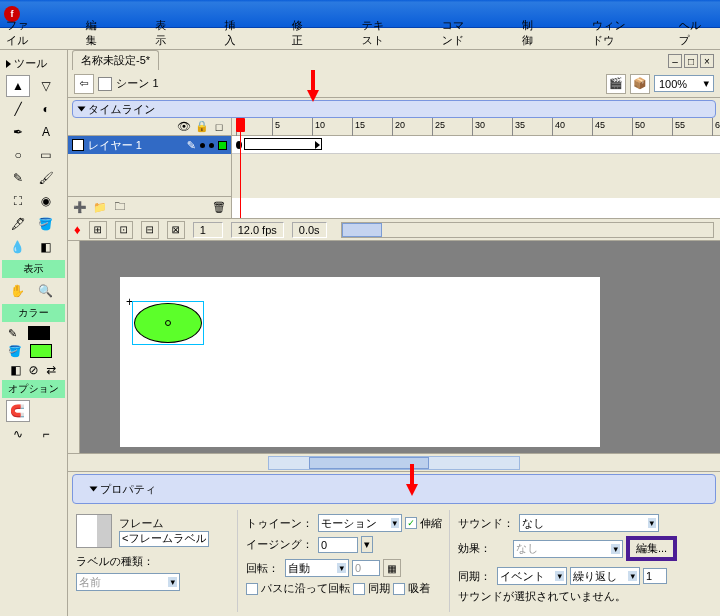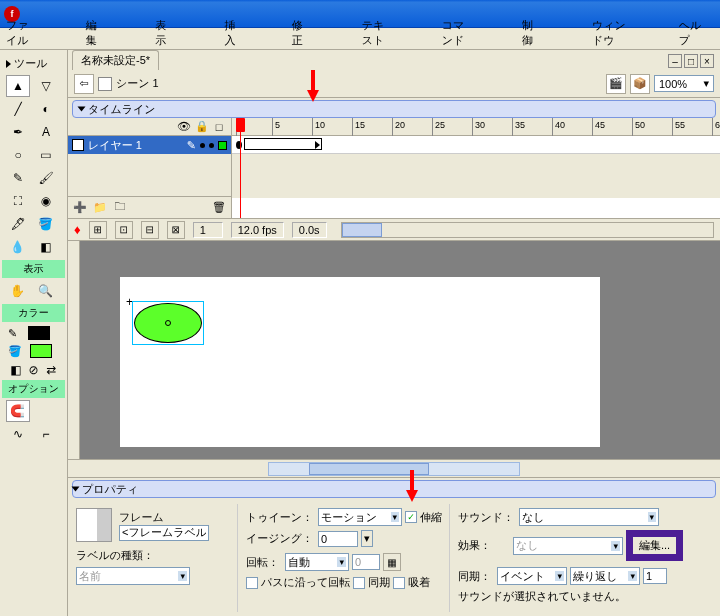--- a/index.html
+++ b/index.html
@@ -73,33 +73,33 @@
 .sel-box { position:absolute;border:1px solid #00bfff;left:12px;top:24px;width:72px;height:44px;}
 .ellipse-shape { position:absolute;left:14px;top:26px;width:68px;height:40px;background:#5cff2a;border:1px solid #000;border-radius:50%;}
 .ellipse-shape .center{position:absolute;left:50%;top:50%;width:6px;height:6px;border:1px solid #000;border-radius:50%;transform:translate(-50%,-50%);}
 .cross{position:absolute;left:6px;top:18px;font-size:12px;color:#000;}
 
 .bottom-scroll { height:18px;background:#ece9d8;border-top:1px solid #aca899;display:flex;align-items:center;padding:0 200px;}
 .bottom-scroll .track{flex:1;height:14px;background:#d8e4f4;border:1px solid #9db8e0;position:relative;}
 .bottom-scroll .thumb2{position:absolute;left:40px;width:120px;height:100%;background:#bcd0ed;border:1px solid #7b9cd4;}
 
 .prop-panel{background:#ece9d8;border-top:1px solid #aca899; position:relative;}
-.prop-head{background:#d6dff7;border:1px solid #7a96df;height:18px;display:flex;align-items:center;padding:2px 0;font-size:11px;border-radius:4px;margin:2px 4px;}
+.prop-head{background:#d6dff7;border:1px solid #7a96df;height:30px;display:flex;align-items:center;padding:2px 18px;font-size:11px;border-radius:4px;margin:2px 4px;}
 .prop-head .htri { width:0;height:0;border-top:4px solid transparent;border-bottom:4px solid transparent;border-left:5px solid #000;margin-right:4px;transform:rotate(90deg);}
 .prop-body{display:flex;padding:4px 6px 4px 2px;gap:2px;}
 .prop-col{border-right:1px solid #ccc;padding:4px 6px;}
 .prop-col:last-child{border-right:none;}
 .frame-thumb{width:36px;height:34px;border:1px solid #999;background:#fff;display:inline-block;vertical-align:middle;margin-right:4px; background: linear-gradient(to right, #fff 60%, #ccc 60%);}
 .plabel{display:inline-block;min-width:50px;font-size:11px;margin-right:2px;}
 .pinput{border:1px solid #7f9db9;background:#fff;padding:1px 2px;font-size:11px;}
 .pselect{border:1px solid #7f9db9;background:#fff;padding:0 2px;font-size:11px;height:18px;display:inline-flex;align-items:center;justify-content:space-between;}
 .pselect .arr{color:#000;font-size:9px;margin-left:3px;background:#cde;padding:0 2px;}
 .prow{display:flex;align-items:center;margin-bottom:4px;gap:3px;}
 .chk{width:12px;height:12px;border:1px solid #7f9db9;background:#fff;display:inline-flex;align-items:center;justify-content:center;font-size:9px;color:#0a0;}
-.pbtn{border:7px solid #4c1d95;background:#ece9d8;padding:1px 6px;font-size:11px;}
+.pbtn{border:4px solid #4c1d95;background:#ece9d8;padding:1px 6px;font-size:11px;}
 .disabled{color:#999;}
 </style>
 </head>
 <body>
 
 <div class="titlebar">
   <div class="app-icon">f</div>
 </div>
 
 <div class="menubar">
@@ -295,21 +295,21 @@
             <div class="frame-thumb"></div>
             <div>
               <div>フレーム</div>
               <input class="pinput" style="width: 90px;" value="&lt;フレームラベル&gt;">
             </div>
           </div>
           <div class="prow" style="margin-top:6px">
             <span class="plabel">ラベルの種類：</span>
           </div>
           <div class="prow">
-            <div class="pselect disabled" style="width:114px">
+            <div class="pselect disabled" style="width:104px">
                 <span>名前</span>
                 <span class="arr">▾</span>
               </div>
           </div>
         </div>
 
         <div class="prop-col" style="width:210px">
           <div class="prow">
             <span class="plabel">トゥイーン：</span>
             <div class="pselect" style="width:84px">

